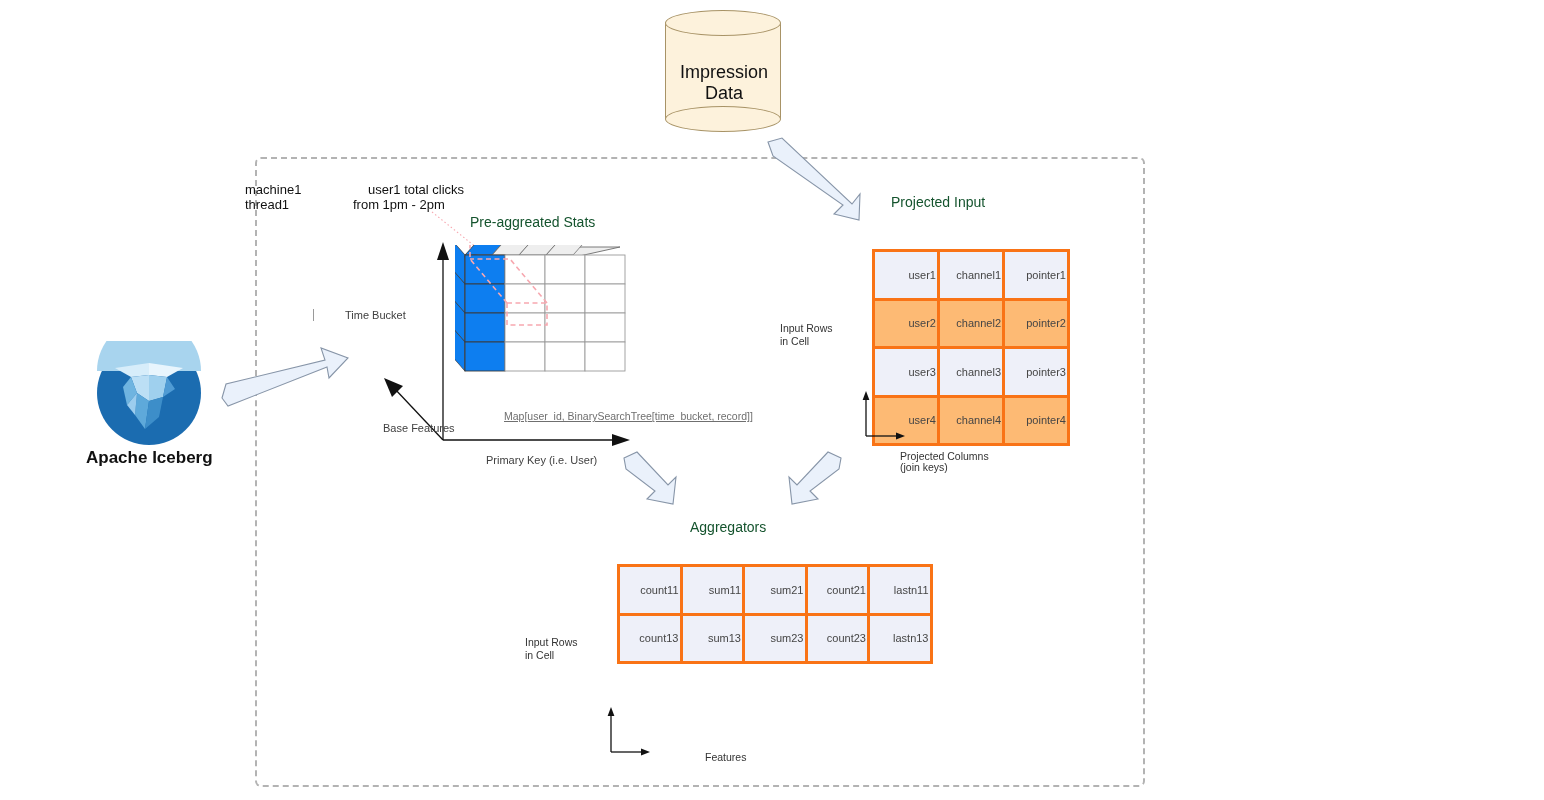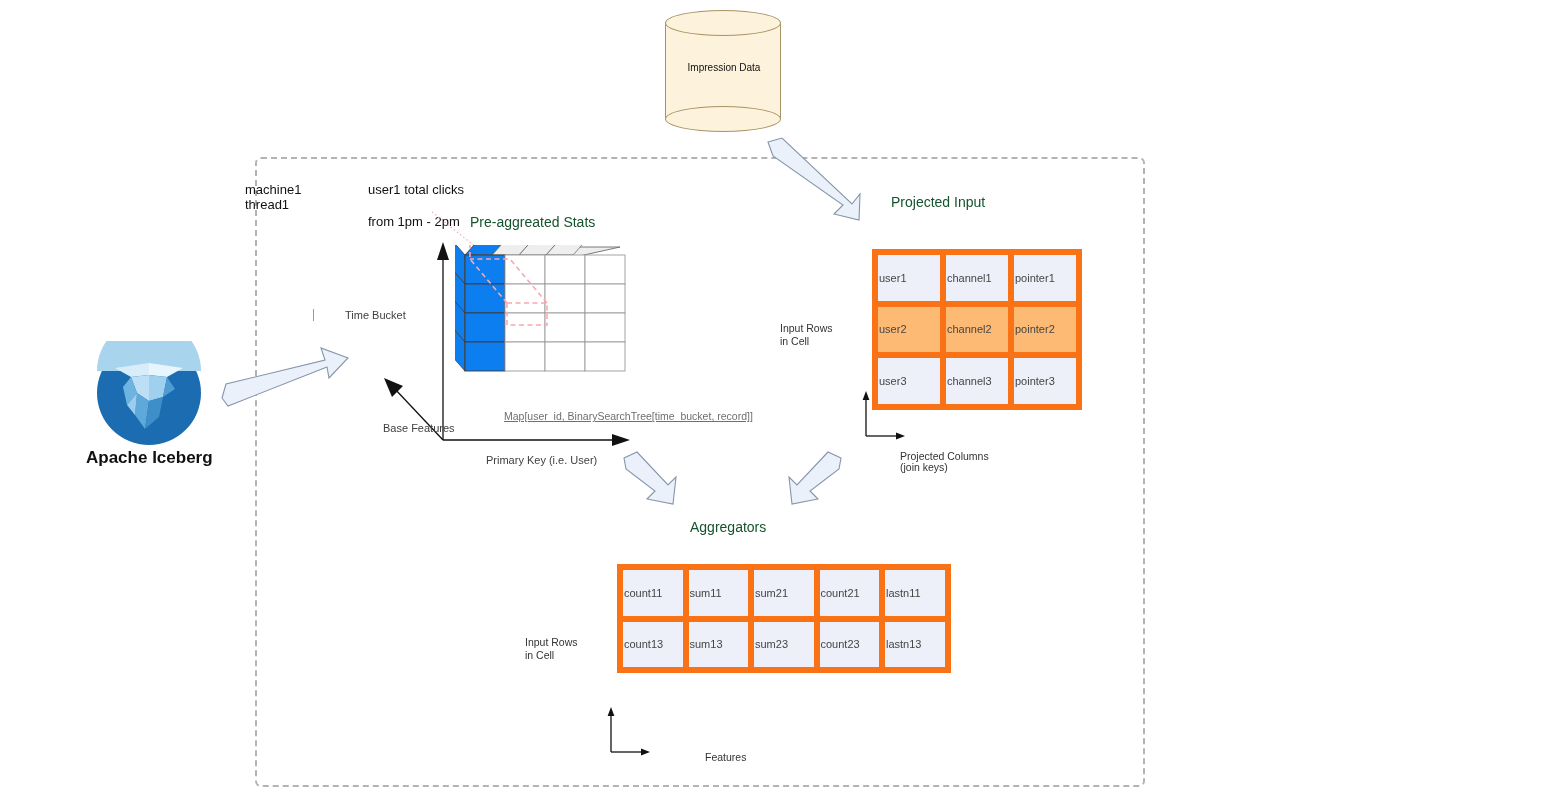--- a/index.html
+++ b/index.html
@@ -25,33 +25,33 @@
 
   
   .cyl{left:665px;top:10px;width:118px;height:122px;}
   .cyl .body{position:absolute;left:0;top:13px;width:116px;height:96px;
     background:#fdf2dc;border-left:1.3px solid #a89366;border-right:1.3px solid #a89366;box-sizing:border-box;}
   .cyl .top{position:absolute;left:0;top:0px;width:116px;height:26px;
     background:#fdf2dc;border:1.3px solid #a89366;border-radius:50%;box-sizing:border-box;}
   .cyl .bot{position:absolute;left:0;top:96px;width:116px;height:26px;
     background:#fdf2dc;border:1.3px solid #a89366;border-radius:50%;box-sizing:border-box;}
   .cyl .cap{position:absolute;left:0;top:52px;width:118px;text-align:center;
-    font-size:10px;color:#111;z-index:3;}
+    font-size:18px;color:#111;z-index:3;}
 
   
   .arrowsvg{position:absolute;overflow:visible;}
   .ap{fill:#eaf1fb;stroke:#8795a8;stroke-width:1.1;}
 
   
   .iceberg{left:97px;top:341px;width:104px;height:104px;}
 
   
   .gtable{border-collapse:collapse;}
-  .gtable td{border:6px solid #f97316;font-size:11px;color:#454545;
-    text-align:left;vertical-align:middle;}
+  .gtable td{border:3px solid #f97316;font-size:11px;color:#454545;
+    text-align:right;vertical-align:middle;}
   .tbl-proj td{width:60px;height:43.5px;}
   .tbl-agg td{width:57.5px;height:43.5px;}
   .r-odd td{background:#eef0f9;}
   .r-even td{background:#fdba74;}
 
   
   .miniax{position:absolute;overflow:visible;}
   .axline{stroke:#111;stroke-width:1.3;fill:none;}
 </style>
 </head>
@@ -90,21 +90,21 @@
   </div>
 
   <svg class="arrowsvg" style="left:220px;top:340px;" width="135" height="68">
     <path class="ap" d="M 2,58 L 6,44 L 105,20 L 101,8 L 128,18 L 109,38 L 107,27 L 8,66 Z"></path>
   </svg>
 
   <div class="abs lbl-mid ctr" style="left:245px;top:181px;width:110px;">machine1</div>
   <div class="abs lbl-mid ctr" style="left:245px;top:196px;width:110px;">thread1</div>
 
   <div class="abs lbl-mid ctr" style="left:368px;top:181px;width:163px;">user1 total clicks</div>
-  <div class="abs lbl-mid ctr" style="left:368px;top:196px;width:163px;margin-top:17px;">from 1pm - 2pm</div>
+  <div class="abs lbl-mid ctr" style="left:353px;top:196px;width:163px;">from 1pm - 2pm</div>
 
   <svg class="arrowsvg" style="left:430px;top:210px;" width="70" height="60">
     <line x1="2" y1="2" x2="62" y2="50" stroke="#f7a8b0" stroke-width="1.1" stroke-dasharray="1.5,2.5"></line>
   </svg>
 
   <div class="abs title ctr" style="left:470px;top:213px;width:165px;">Pre-aggreated Stats</div>
 
   <svg class="arrowsvg" style="left:370px;top:240px;" width="275" height="210">
 
     <line class="axline" x1="73" y1="200" x2="73" y2="14" stroke-width="2.4"></line>
@@ -214,20 +214,25 @@
           <tr class="r-even">
             <td>user2</td>
             <td>channel2</td>
             <td>pointer2</td>
           </tr>
           <tr class="r-odd">
             <td>user3</td>
             <td>channel3</td>
             <td>pointer3</td>
           </tr>
+          <tr class="r-even">
+            <td>user4</td>
+            <td>channel4</td>
+            <td>pointer4</td>
+          </tr>
         </tbody>
     </table>
   </div>
 
   <div class="abs lbl-sm ctr" style="left:780px;top:322px;width:86px;white-space:pre-line;">Input Rows
 in Cell</div>
   <div class="abs lbl-sm ctr" style="left:900px;top:450px;width:128px;">Projected Columns</div>
   <div class="abs lbl-sm ctr" style="left:900px;top:461px;width:128px;">(join keys)</div>
 
   <svg class="miniax" style="left:858px;top:388px;" width="50" height="52">

